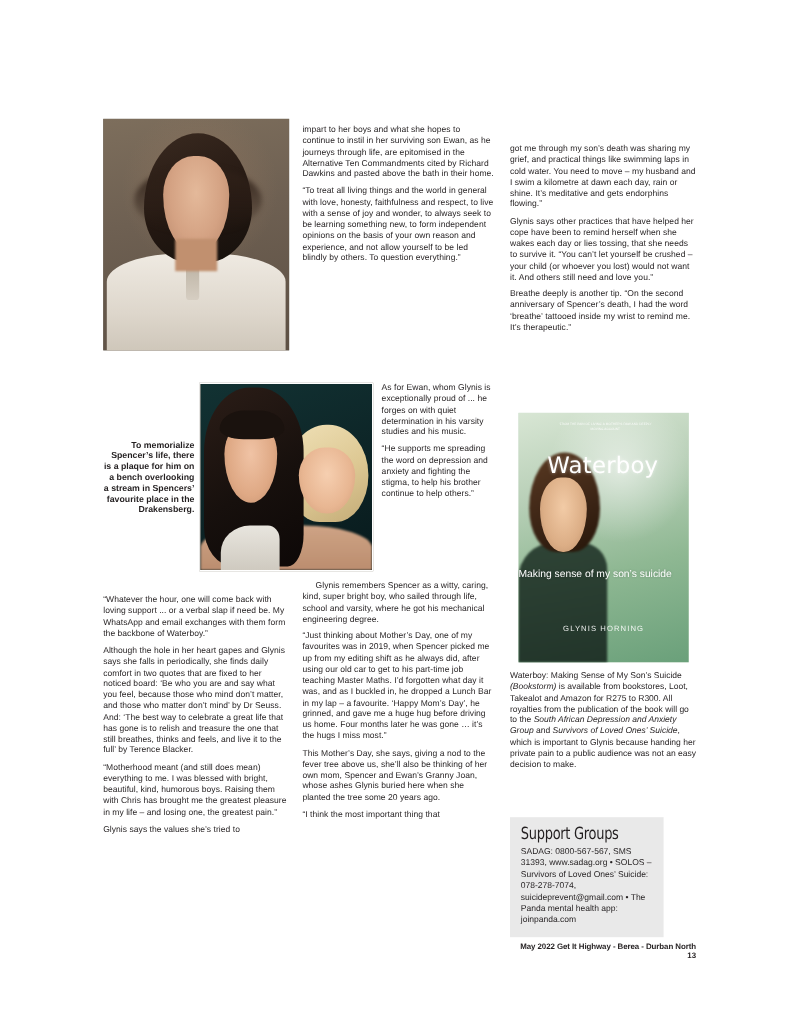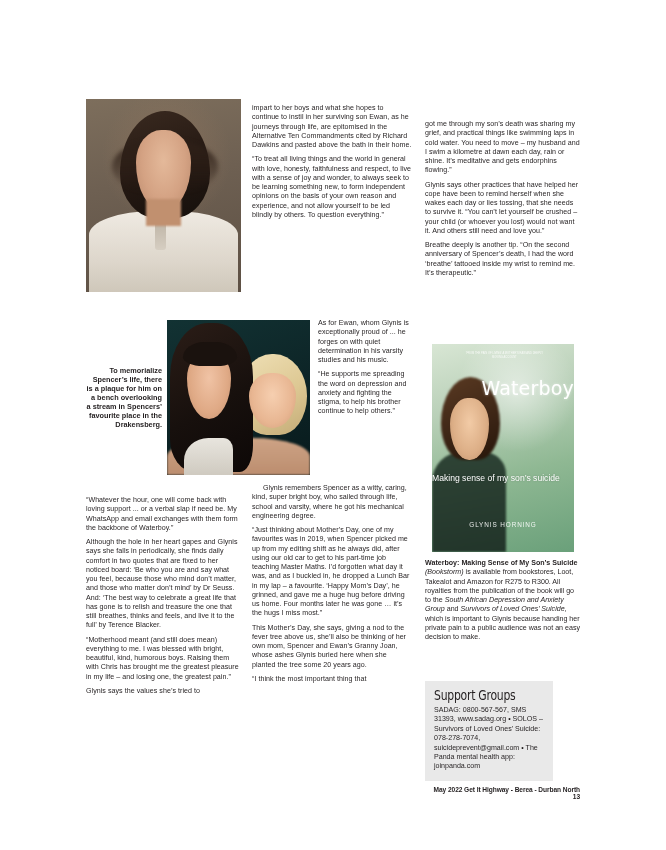--- a/index.html
+++ b/index.html
@@ -187,26 +187,27 @@
     filter: blur(1px);
   }
   #book-cover .blurb {
     position: absolute; left: 20%; top: 4%; width: 62%;
     font-size: 2.6px; line-height: 3.4px; text-align: center;
     color: rgba(255,255,255,0.85);
     letter-spacing: 0.02em;
   }
   #book-cover .btitle {
     position: absolute; left: 0; top: 16%; width: 100%;
-    text-align: right;
+    text-align: left;
     font-size: 19px;
     font-family: "DejaVu Sans", sans-serif;
     color: #ffffff;
     text-shadow: 0 0 3px rgba(255,255,255,0.55);
     letter-spacing: 0.01em;
+    padding-left: 24px;
   }
   #book-cover .bsub {
     position: absolute; left: 0; top: 62%; width: 100%;
     text-align: left;
     font-size: 8.6px; line-height: 11px;
     color: #ffffff;
     text-shadow: 0 0 2px rgba(0,0,0,0.25);
   }
   #book-cover .bauthor {
     position: absolute; left: 0; top: 85%; width: 100%;
@@ -215,21 +216,21 @@
     letter-spacing: 0.14em;
     color: rgba(255,255,255,0.9);
   }
 
   
   #book-caption {
     position: absolute;
     left: 425px; top: 559px; width: 155px;
     font-size: 7.1px; line-height: 9.3px;
   }
-  #book-caption b { font-weight: bold; }
+  #book-caption b { font-weight: normal; }
   #book-caption i { font-style: italic; }
 
   
   #support-box {
     position: absolute;
     left: 425px; top: 681px; width: 128px;
     background: #e9e9e9;
     padding: 7px 9px 9px 9px;
   }
   #support-box .sg-title {

